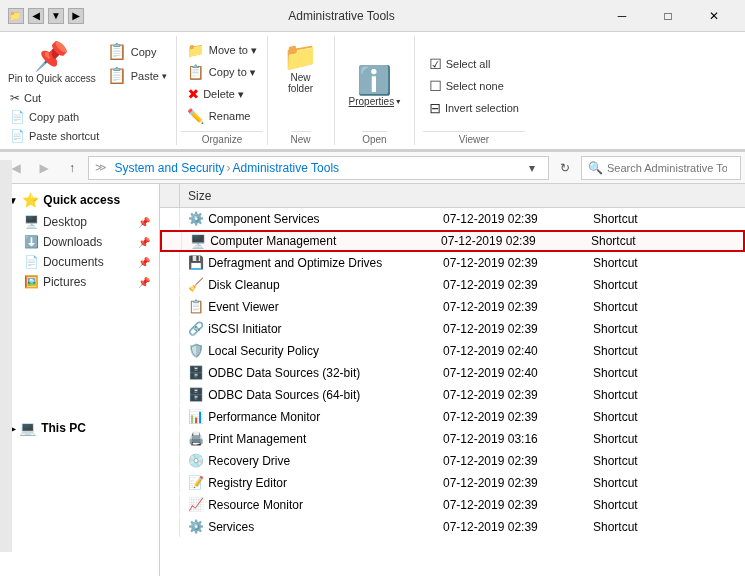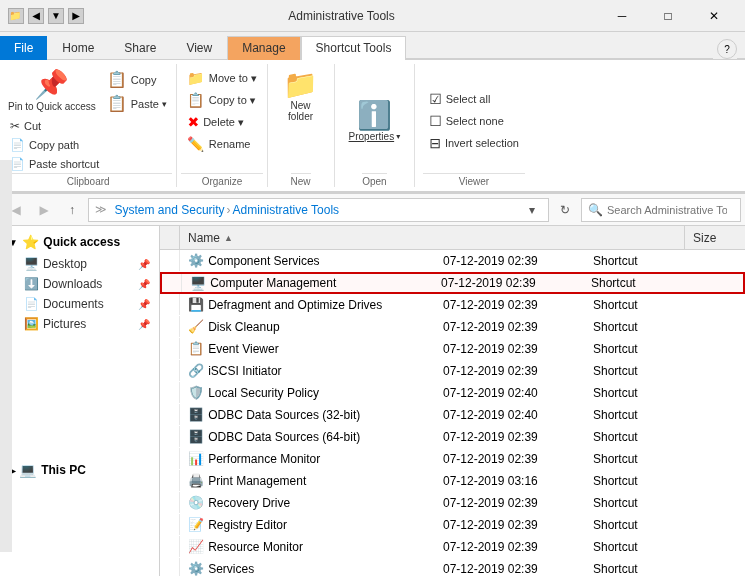--- a/index.html
+++ b/index.html
@@ -89,31 +89,20 @@
   </div>
   <div class="title-text">Administrative Tools</div>
   <div class="window-controls">
     <div class="win-btn">─</div>
     <div class="win-btn">□</div>
     <div class="win-btn close">✕</div>
   </div>
 </div>
 
 <div class="ribbon">
-  <div class="ribbon-tabs">
-    <div class="ribbon-tab file" style="background:#0078d7;color:white;border:none;padding:5px 14px 5px;">File</div>
-    <div class="ribbon-tab">Home</div>
-    <div class="ribbon-tab">Share</div>
-    <div class="ribbon-tab">View</div>
-    <div class="ribbon-tab manage" style="background:#f4a460;border:1px solid #d0d0d0;border-bottom:none;">Manage</div>
-    <div class="ribbon-tab active">Shortcut Tools</div>
-    <div style="flex:1; border-bottom:1px solid #d0d0d0;"></div>
-    <div class="help-btn">?</div>
-    <div style="width:8px;border-bottom:1px solid #d0d0d0;"></div>
-  </div>
 
   <div class="ribbon-content">
 
     <div style="display:flex; flex-direction:column; border-right:1px solid #e0e0e0; padding:0 4px;">
       <div style="display:flex; flex:1; align-items:stretch; gap:2px;">
         <div class="ribbon-btn-large" style="min-width:52px; justify-content:center; padding:4px 4px 2px;">
           <div class="icon" style="font-size:28px;">📌</div>
           <span style="font-size:10px; text-align:center; line-height:1.2;">Pin to Quick
 access</span>
         </div>
@@ -136,21 +125,20 @@
         </div>
         <div class="ribbon-btn-small">
           <span style="font-size:12px;">📄</span>
           <span>Copy path</span>
         </div>
         <div class="ribbon-btn-small">
           <span style="font-size:12px;">📄</span>
           <span>Paste shortcut</span>
         </div>
       </div>
-      <div class="ribbon-group-label">Clipboard</div>
     </div>
 
     <div style="display:flex; flex-direction:column; border-right:1px solid #e0e0e0; padding:0 4px;">
       <div style="display:flex; flex-direction:column; gap:2px; flex:1; padding-top:4px;">
         <div class="ribbon-btn-small">
           <span style="font-size:14px;">📁</span>
           <span>Move to ▾</span>
         </div>
         <div class="ribbon-btn-small">
           <span style="font-size:14px;">📋</span>
@@ -263,24 +251,20 @@
       <span style="font-size:10px;">▶</span>
       <span style="font-size:14px;">💻</span>
       <span>This PC</span>
     </div>
   </div>
 
   <div class="file-area">
 
     <div class="file-header">
       <div style="width:20px; border-right:1px solid #d0d0d0; height:100%;"></div>
-      <div class="col-name">
-        <span>Name</span>
-        <span class="col-sort">▲</span>
-      </div>
       <div class="col-size">
         <span>Size</span>
       </div>
     </div>
 
     <div class="file-list" id="file-list-container">
     <div class="file-row">
     <div style="width:20px; height:100%; border-right:1px solid #e8e8e8; flex-shrink:0;"></div>
     <div class="file-cell file-cell-name">
       <span class="file-icon">⚙️</span>

